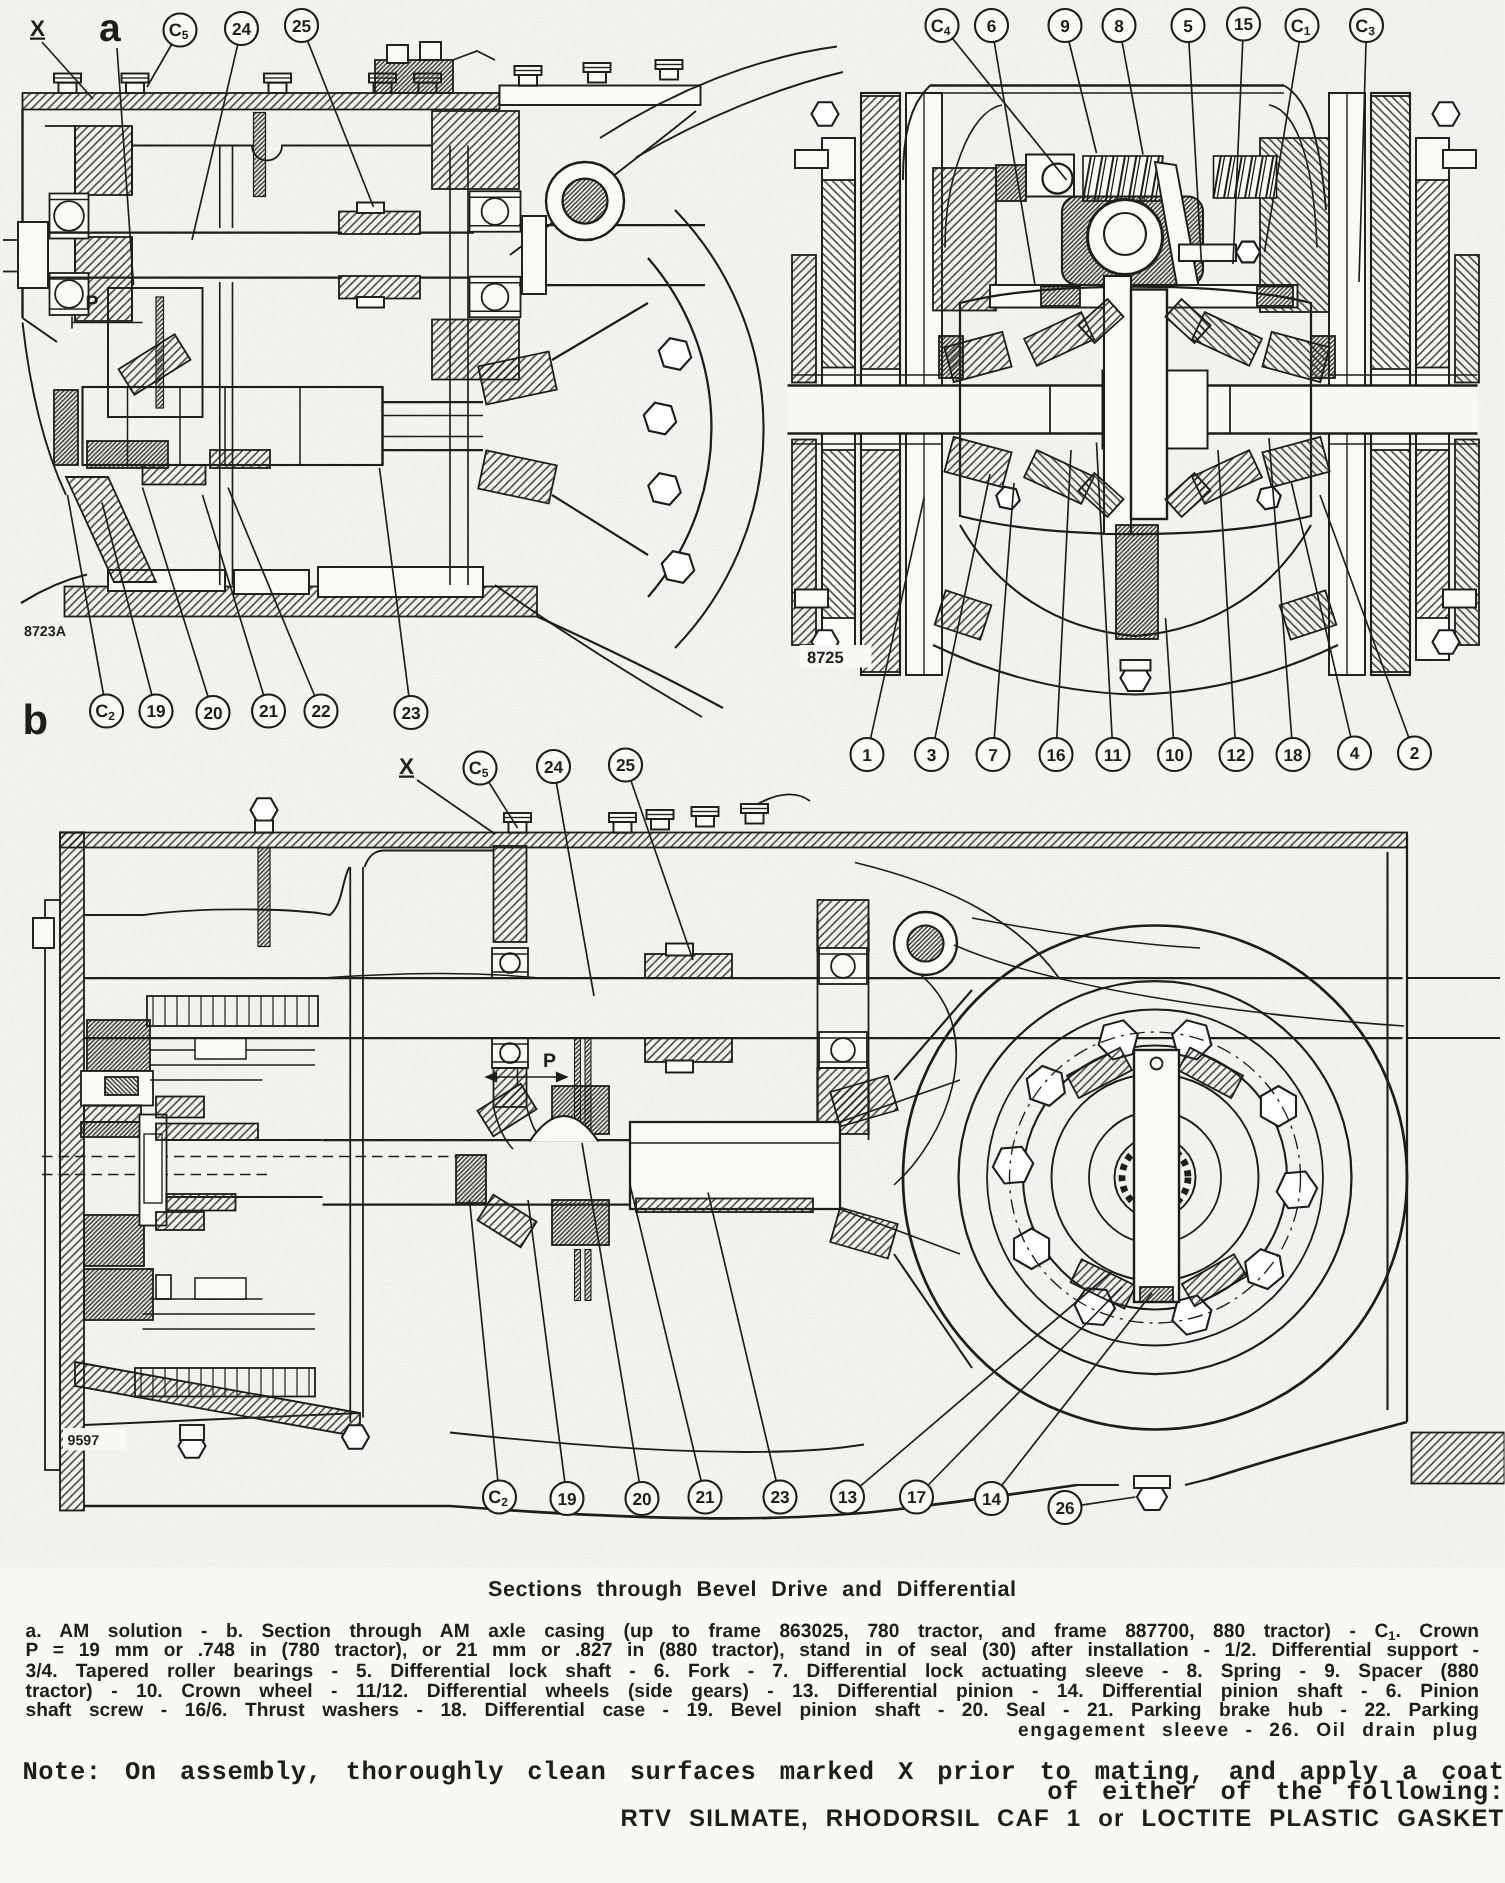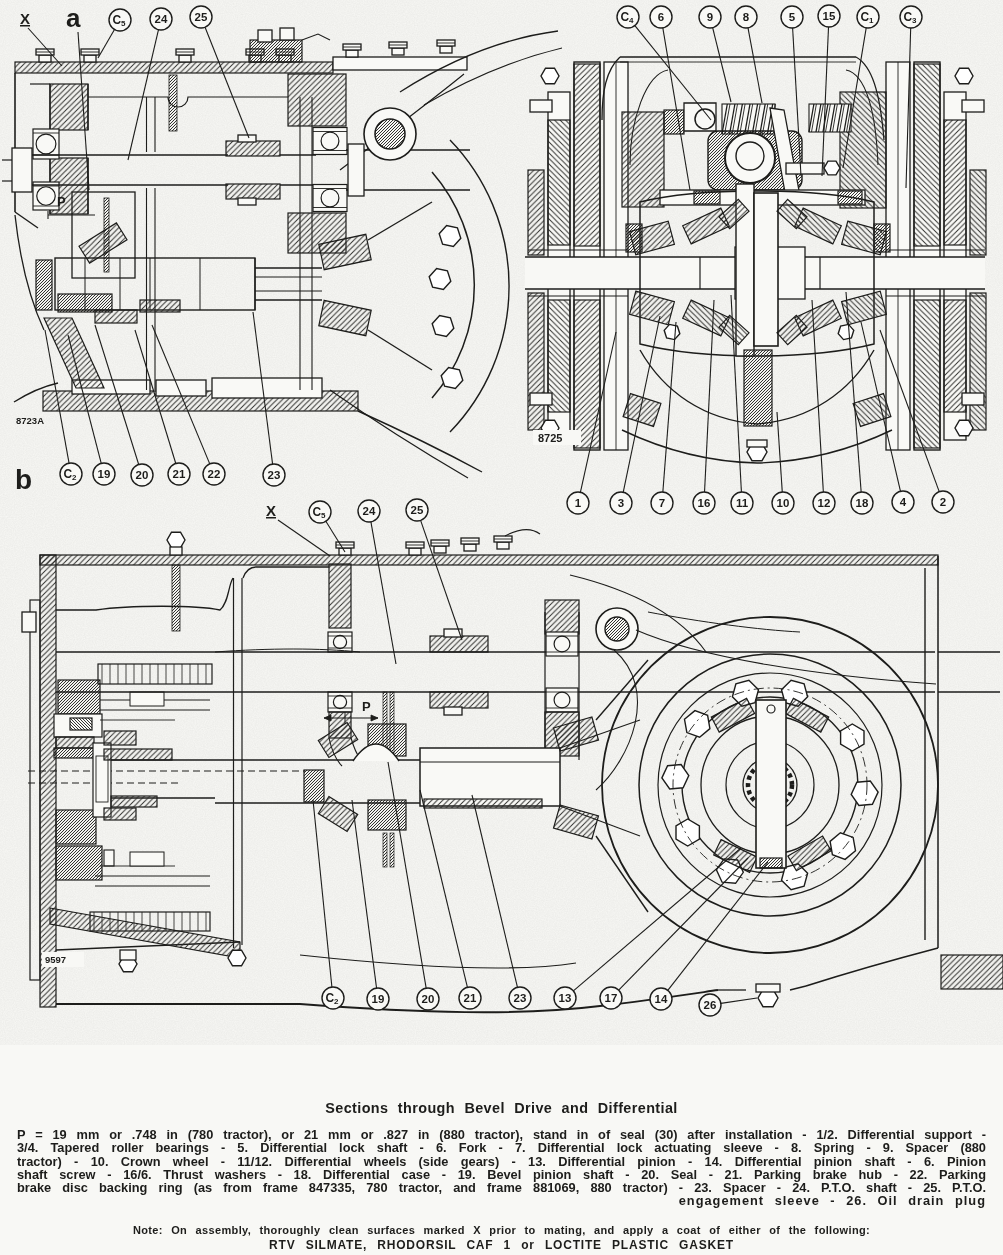--- a/index.html
+++ b/index.html
@@ -1,25 +1,25 @@
 <!DOCTYPE html>
 <html><head><meta charset="utf-8">
 <style>
 html,body{margin:0;padding:0;}
 body{width:1003px;height:1255px;background:#f8f8f5;position:relative;
  font-family:"Liberation Sans",sans-serif;color:#1d1d1b;overflow:hidden;}
 #draw{position:absolute;left:0;top:0;}
-#cap{position:absolute;left:0;top:1052px;width:1003px;margin-top:48px;}
+#cap{position:absolute;left:0;top:1052px;width:1003px;}
 .title{text-align:center;font-size:14.4px;font-weight:bold;letter-spacing:.4px;word-spacing:5px;}
 .body{margin:12px 17px 0 17px;font-size:12.8px;font-weight:bold;line-height:13.3px;}
 .j{text-align:justify;text-align-last:justify;white-space:nowrap;}
 .c{text-align:right;letter-spacing:1px;word-spacing:6px;}
 sub{font-size:8.5px;line-height:0;vertical-align:baseline;position:relative;top:2px;}
-.note{margin-top:16px;text-align:center;font-size:11px;font-weight:bold;line-height:13.5px;letter-spacing:.35px;word-spacing:5px;}
-.note2{text-align:center;font-size:12px;font-weight:bold;margin-top:1px;letter-spacing:.8px;word-spacing:6px;}
+.note{margin-top:16px;text-align:right;font-size:17px;font-weight:bold;line-height:13.5px;letter-spacing:.35px;word-spacing:5px;font-family:Liberation Mono, monospace;}
+.note2{text-align:right;font-size:16px;font-weight:bold;margin-top:1px;letter-spacing:.8px;word-spacing:6px;}
 </style></head><body>
 <svg id="draw" width="1003" height="1045" viewBox="0 0 1003 1045">
 <defs>
 <pattern id="h45" width="5.5" height="5.5" patternUnits="userSpaceOnUse">
         <path d="M0,5.5 L5.5,0 M-1,1 L1,-1 M4.5,6.5 L6.5,4.5" stroke="#2a2a28" stroke-width="0.95" fill="none"></path>
       </pattern>
 <pattern id="h135" width="5.5" height="5.5" patternUnits="userSpaceOnUse">
         <path d="M0,0 L5.5,5.5 M4.5,-1 L6.5,1 M-1,4.5 L1,6.5" stroke="#2a2a28" stroke-width="0.95" fill="none"></path>
       </pattern>
 <pattern id="d45" width="3" height="3" patternUnits="userSpaceOnUse">
@@ -591,22 +591,22 @@
 <text x="661" y="1003" font-size="11.5" font-weight="bold" text-anchor="middle" fill="#1d1d1b">14</text>
 <line x1="667.7708564198055" y1="990.3307726213706" x2="768" y2="862" stroke="#1d1d1b" stroke-width="1.1"></line>
 <circle cx="710" cy="1005" r="11" fill="#f9f9f6" stroke="#1d1d1b" stroke-width="1.4"></circle>
 <text x="710" y="1009" font-size="11.5" font-weight="bold" text-anchor="middle" fill="#1d1d1b">26</text>
 <line x1="720.8799919567" y1="1003.3795756660234" x2="757" y2="998" stroke="#1d1d1b" stroke-width="1.1"></line>
 </g>
   </svg>
 <div id="cap">
 <div class="title">Sections through Bevel Drive and Differential</div>
 <div class="body">
+<div class="j">a. AM solution - b. Section through AM axle casing (up to frame 863025, 780 tractor, and frame 887700, 880 tractor) - C<sub>1</sub>. Crown</div>
 <div class="j">P = 19 mm or .748 in (780 tractor), or 21 mm or .827 in (880 tractor), stand in of seal (30) after installation - 1/2. Differential support -</div>
 <div class="j">3/4. Tapered roller bearings - 5. Differential lock shaft - 6. Fork - 7. Differential lock actuating sleeve - 8. Spring - 9. Spacer (880</div>
 <div class="j">tractor) - 10. Crown wheel - 11/12. Differential wheels (side gears) - 13. Differential pinion - 14. Differential pinion shaft - 6. Pinion</div>
 <div class="j">shaft screw - 16/6. Thrust washers - 18. Differential case - 19. Bevel pinion shaft - 20. Seal - 21. Parking brake hub - 22. Parking</div>
-<div class="j">brake disc backing ring (as from frame 847335, 780 tractor, and frame 881069, 880 tractor) - 23. Spacer - 24. P.T.O. shaft - 25. P.T.O.</div>
 <div class="c">engagement sleeve - 26. Oil drain plug</div>
 </div>
 <div class="note"><b>Note:</b> On assembly, thoroughly clean surfaces marked <b>X</b> prior to mating, and apply a coat of either of the following:</div>
 <div class="note2">RTV SILMATE, RHODORSIL CAF 1 or LOCTITE PLASTIC GASKET</div>
 </div>
 
 </body></html>

